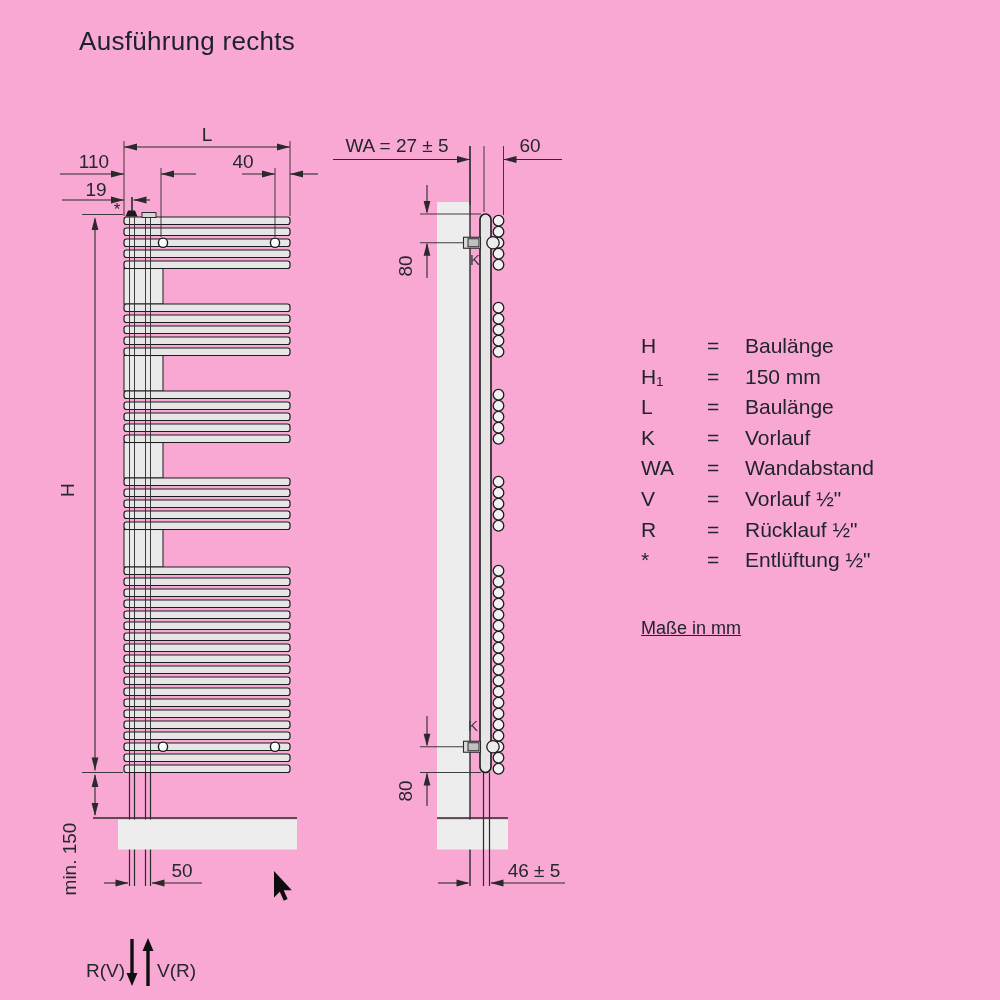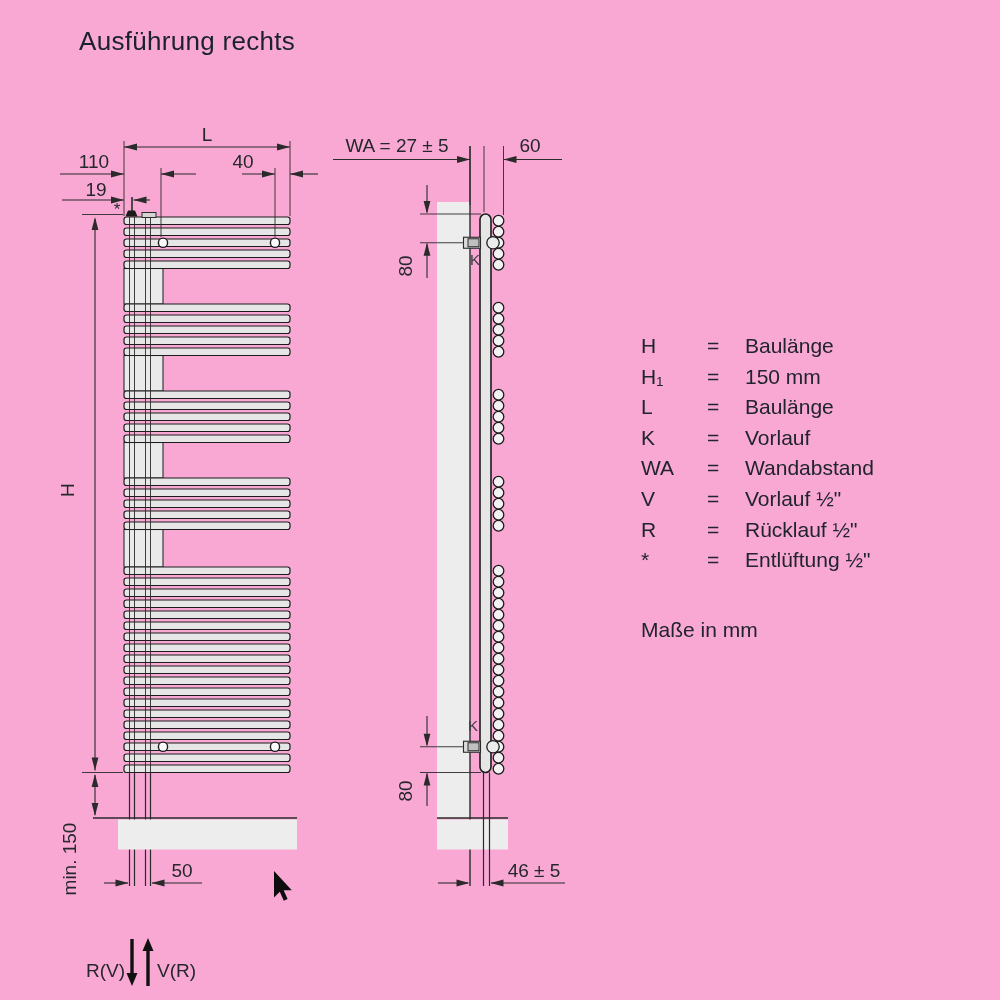--- a/index.html
+++ b/index.html
@@ -6,21 +6,21 @@
   .page { position:relative; width:1000px; height:1000px; background:#f9a8d4;
           font-family:"Liberation Sans", sans-serif; overflow:hidden; }
   .page svg { position:absolute; left:0; top:0; }
   .title { position:absolute; left:79px; top:26px; font-size:26px;
            color:#1a2130; letter-spacing:0.3px; }
   .legend { position:absolute; left:641px; top:334px; font-size:21px;
             color:#20242e; }
   .legend-row { display:flex; align-items:flex-start; height:30.6px; }
   .legend-sym { width:66px; }
   .legend-eq  { width:38px; }
-  .note { position:absolute; left:641px; top:618px; font-size:21px; color:#20242e; }
+  .note { position:absolute; left:641px; top:618px; font-size:18px; color:#20242e;text-decoration:underline; }
   text { font-family:"Liberation Sans", sans-serif; fill:#24272c; font-size:19px; }
   text.klabel { font-size:15px; fill:#3a3d42; }
 </style>
 </head>
 <body>
 
 <div class="page">
 
   <div class="title">Ausführung rechts</div>
 

